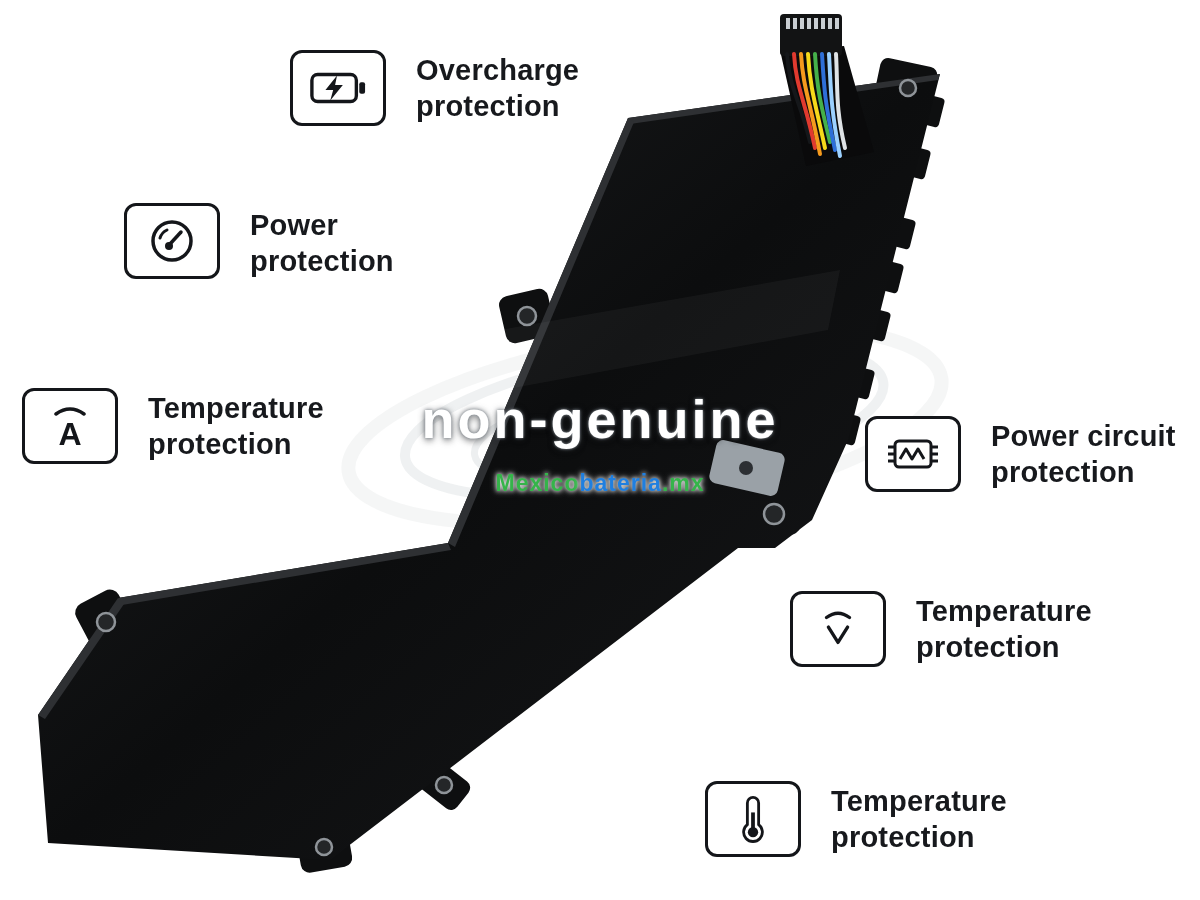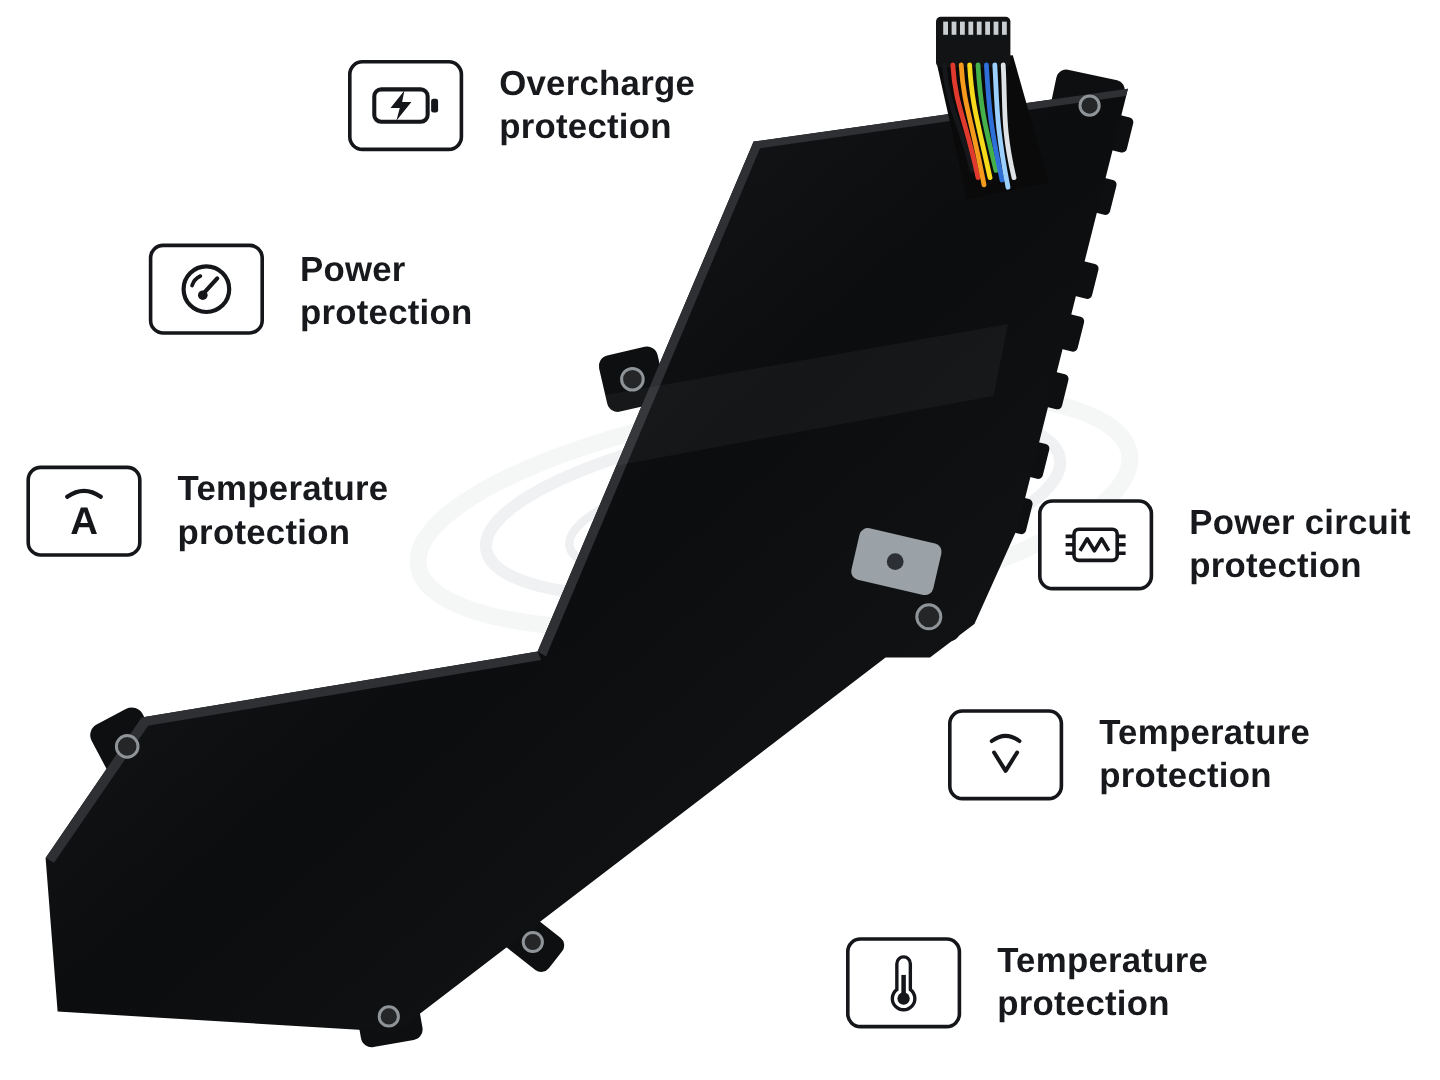--- a/index.html
+++ b/index.html
@@ -118,20 +118,26 @@
         <path d="M801,54 C803,88 810,100 820,154" stroke="#f59a1d"></path>
         <path d="M808,54 C810,88 815,102 825,148" stroke="#f6d91a"></path>
         <path d="M815,54 C817,88 820,102 830,142" stroke="#45b04a"></path>
         <path d="M822,54 C824,88 825,104 835,150" stroke="#2e6fd8"></path>
         <path d="M829,54 C831,88 830,104 840,156" stroke="#9cd1ff"></path>
         <path d="M836,54 C838,88 835,106 845,148" stroke="#dfe3e6"></path>
       </g>
     </g>
   </svg>
 
+  <div class="watermark">
+    <div class="wm-title">non-genuine</div>
+    <div class="wm-brand">
+      <span class="wm-green">Mexico</span><span class="wm-blue">bateria</span><span class="wm-green">.mx</span>
+    </div>
+  </div>
 
   <div class="feature f1">
     <div class="icon-box">
       <svg width="58" height="44" viewBox="0 0 60 44">
         <rect x="3" y="8" width="46" height="28" rx="6" fill="none" stroke="#14161a" stroke-width="3.5"></rect>
         <rect x="52" y="16" width="6" height="12" rx="2" fill="#14161a"></rect>
         <path d="M29 9 L17 24 L25 24 L22 35 L35 19 L27 19 Z" fill="#14161a"></path>
       </svg>
     </div>
     <div class="flabel">

